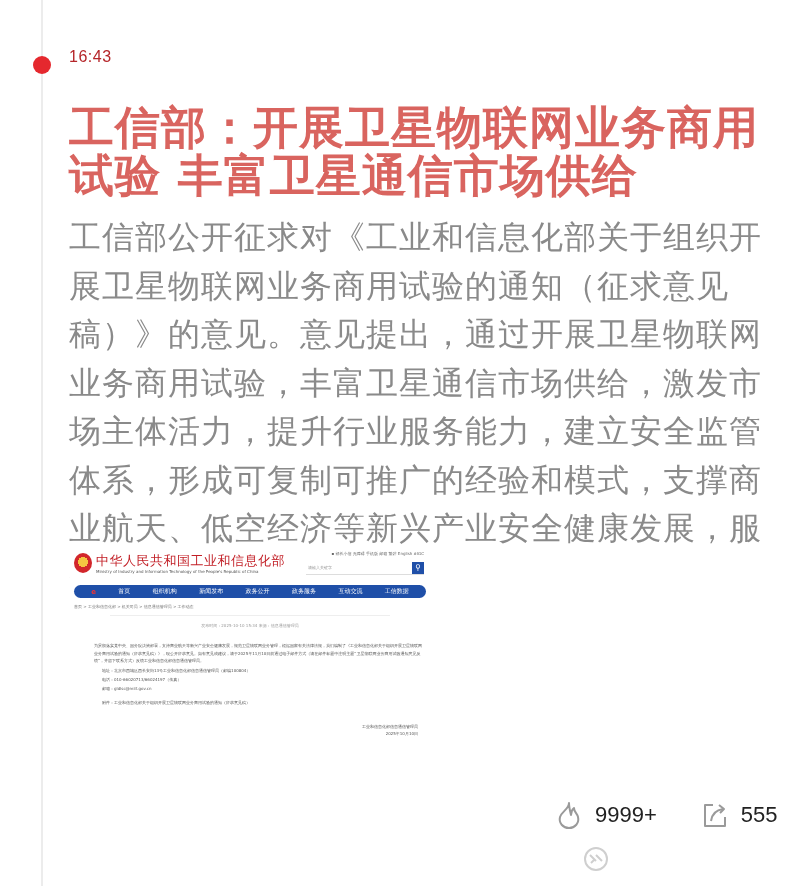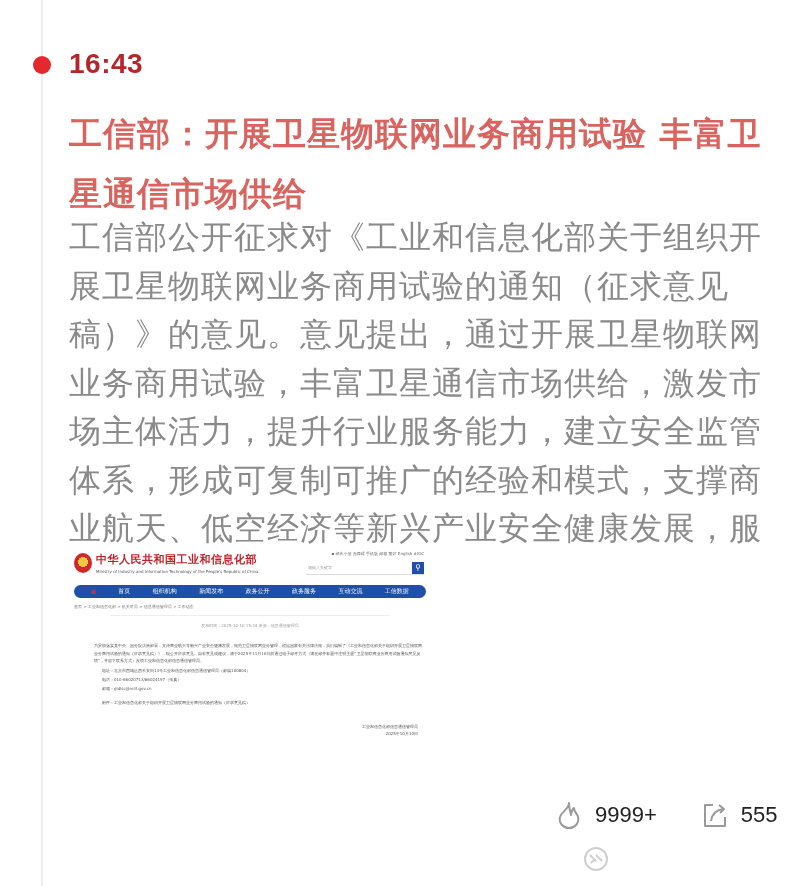--- a/index.html
+++ b/index.html
@@ -8,42 +8,42 @@
       font-family: "DejaVu Sans", "Liberation Sans", sans-serif;
     }
     .timeline-line {
       position: absolute; left: 41px; top: 0; width: 2px; height: 886px; background: #ececec;
     }
     .timeline-dot {
       position: absolute; left: 33px; top: 56px; width: 18px; height: 18px; border-radius: 50%;
       background: #e5282e;
     }
     .time {
-      position: absolute; left: 69px; top: 48px; font-size: 28px; color: #b5262a;
-      font-family: "Liberation Sans", sans-serif; letter-spacing: 0.5px; font-weight: bold;
+      position: absolute; left: 69px; top: 48px; font-size: 16px; color: #b5262a;
+      font-family: "Liberation Sans", sans-serif; letter-spacing: 0.5px;
     }
     .title {
       position: absolute; left: 69px; top: 104px; width: 700px;
-      font-size: 33px; line-height: 60px; color: #d9645f; font-weight: bold; letter-spacing: 1px;
+      font-size: 45px; line-height: 48px; color: #d9645f; font-weight: bold; letter-spacing: 1px;
     }
     .body-text {
       position: absolute; left: 69px; top: 213px; width: 700px;
       font-size: 32px; line-height: 48.5px; color: #8a8a8a; letter-spacing: 1px;
     }
     .embedded {
       position: absolute; left: 70px; top: 545px; width: 360px; height: 235px; background: #fff;
       overflow: hidden;
     }
     .emb-header { position: relative; height: 38px; }
     .emb-emblem {
       position: absolute; left: 4px; top: 8px; width: 18px; height: 20px; border-radius: 50%;
       background: radial-gradient(circle at 50% 45%, #f4c542 0 35%, #d2262b 36% 100%);
     }
     .emb-name {
-      position: absolute; left: 26px; top: 7px; font-size: 11px; font-weight: bold; color: #c21f26;
+      position: absolute; left: 26px; top: 7px; font-size: 13px; font-weight: normal; color: #c21f26;
       letter-spacing: 0.5px;
     }
     .emb-sub {
       position: absolute; left: 26px; top: 24px; font-size: 4px; color: #555; white-space: nowrap;
     }
     .emb-links {
       position: absolute; right: 6px; top: 6px; font-size: 4px; color: #666; white-space: nowrap;
     }
     .emb-search {
       position: absolute; right: 6px; top: 17px; width: 118px; height: 12px; border-bottom: 1px solid #ddd;

